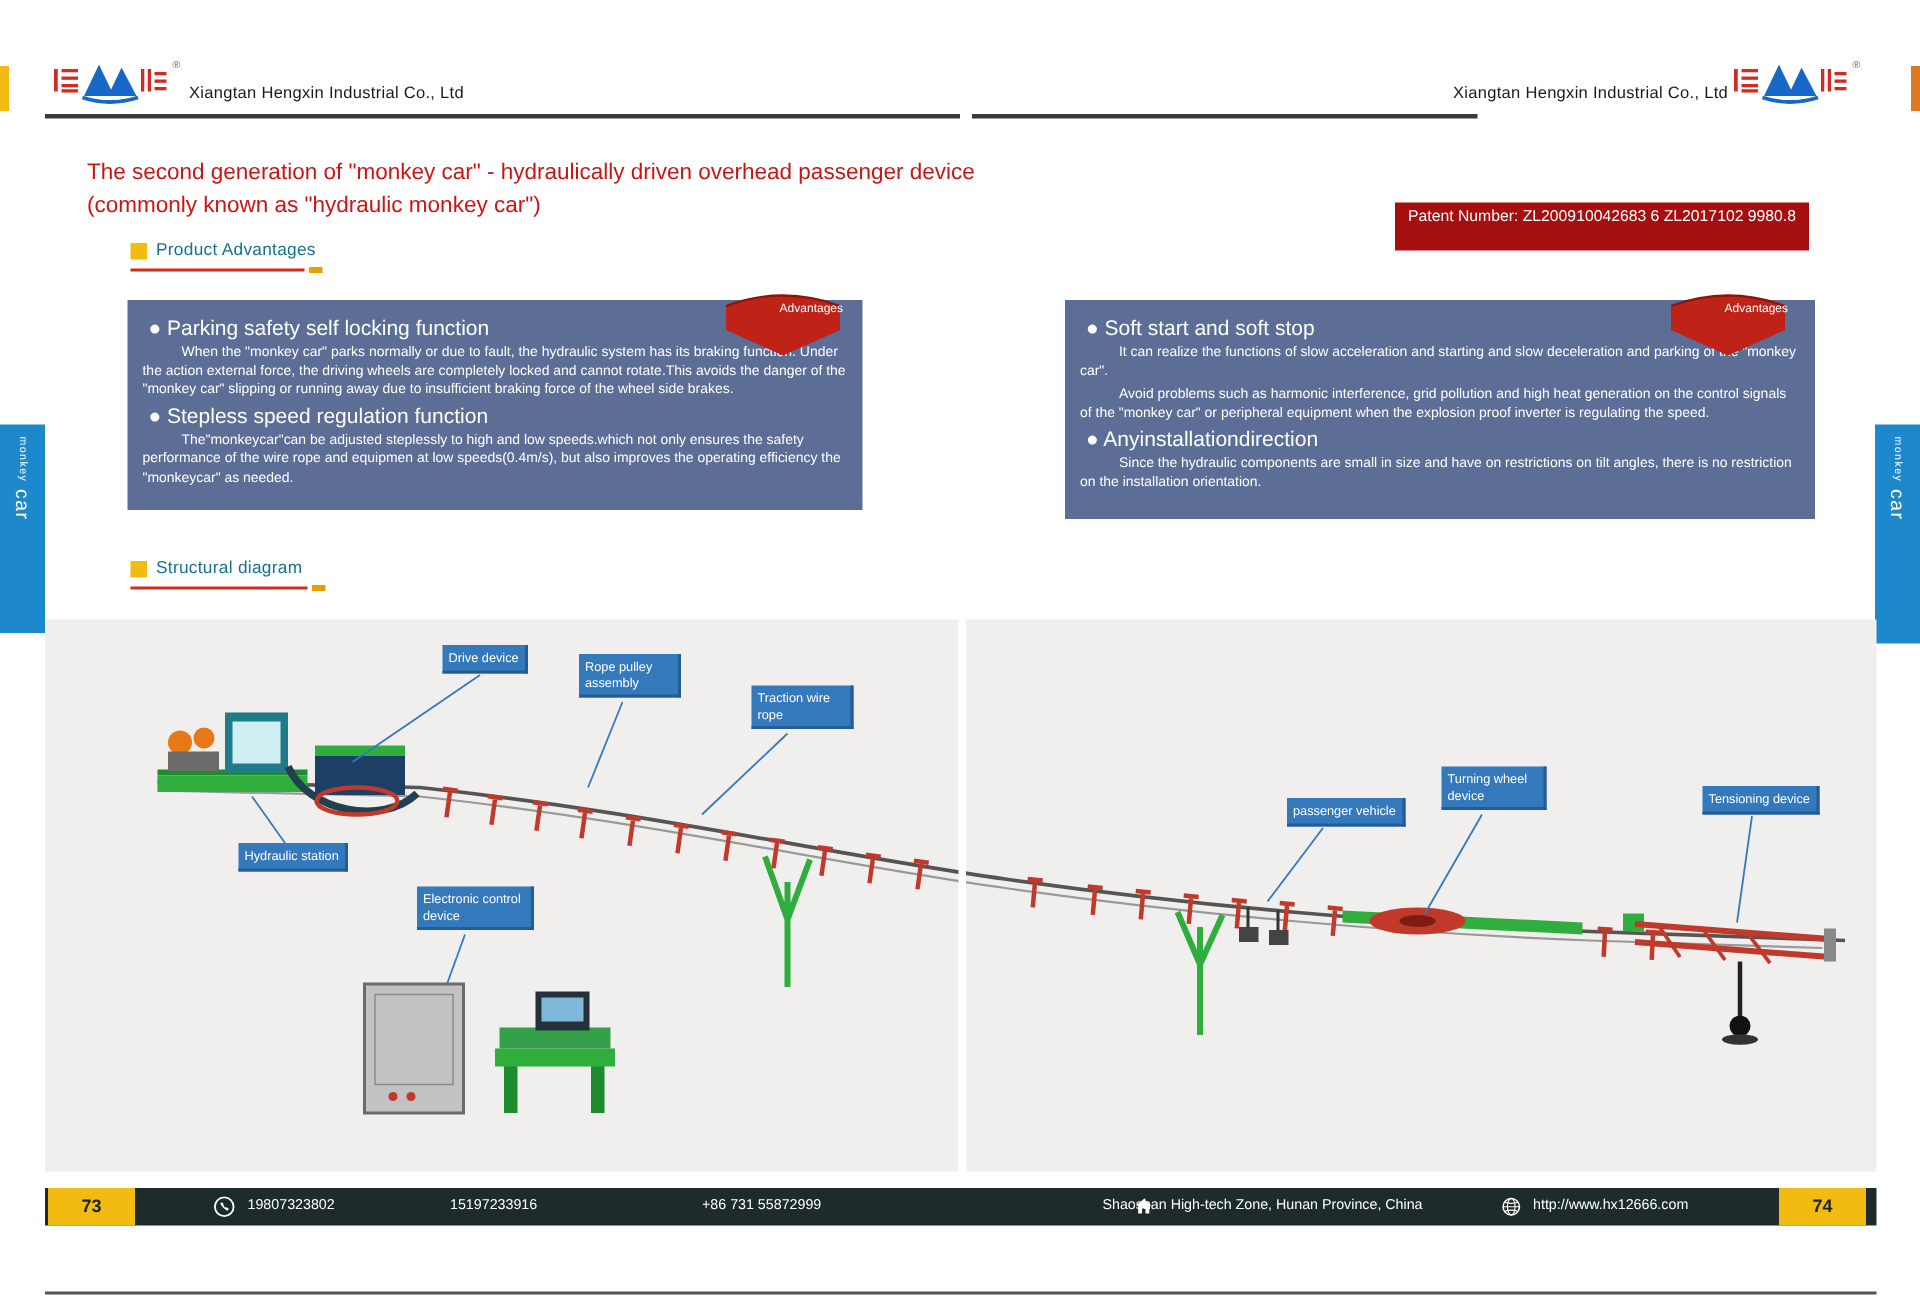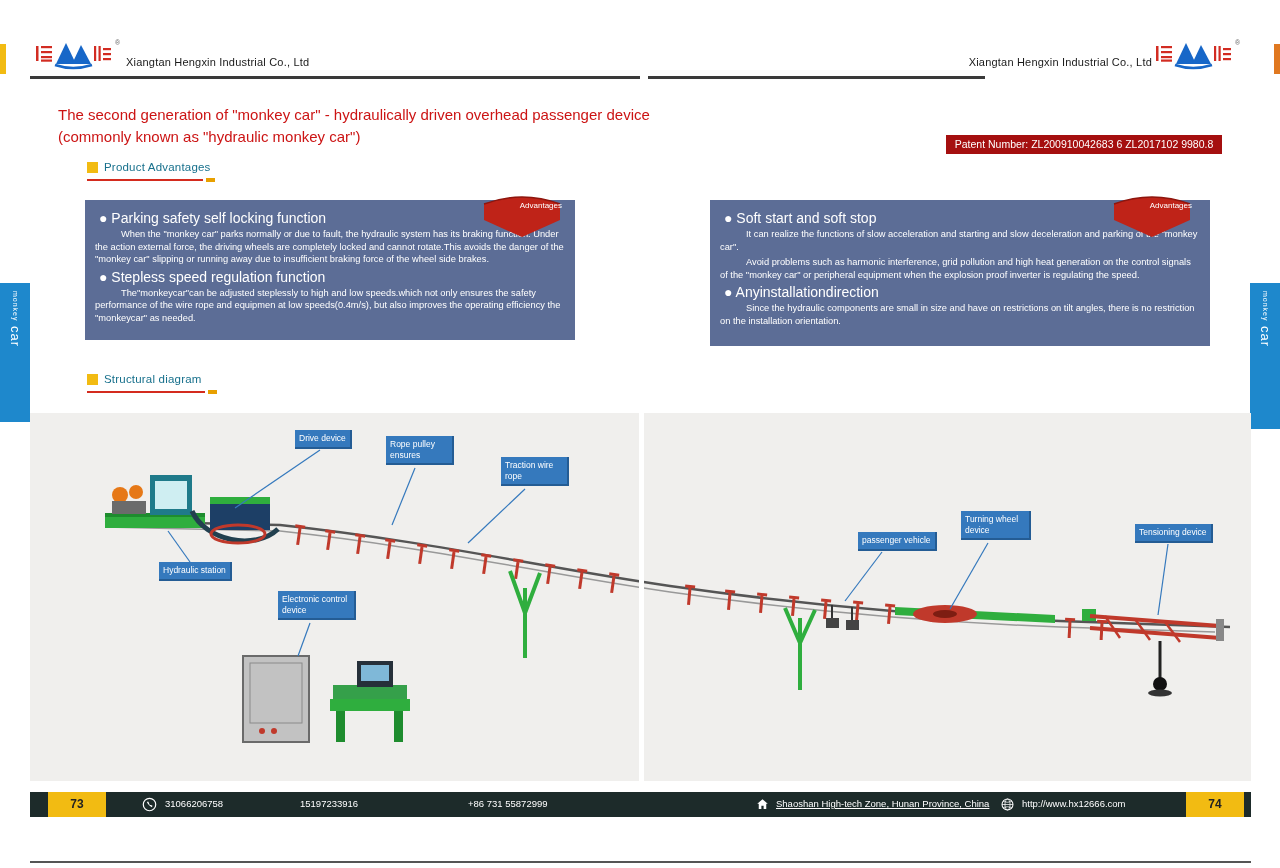--- a/index.html
+++ b/index.html
@@ -16,22 +16,22 @@
   .hdr-logo-left{left:36px;top:36px;}
   .hdr-logo-right{left:1156px;top:36px;}
   .hdr-text{top:56px;font-size:11px;color:#1a1a1a;letter-spacing:.2px;}
   .hdr-text-left{left:126px;}
   .hdr-text-right{left:960px;width:192px;text-align:right;}
   .hdr-rule-left{left:30px;top:76px;width:610px;height:2.5px;background:#3a3a3a;}
   .hdr-rule-right{left:648px;top:76px;width:337px;height:2.5px;background:#3a3a3a;}
 
   
   .doc-title{left:58px;top:104px;width:660px;color:#cc1414;font-size:15px;line-height:1.45;}
-  .patent{left:930px;top:135px;width:276px;height:19px;background:#a50f0f;color:#fff;
-          font-size:10.5px;line-height:19px;text-align:center;margin-left:16px;}
+  .patent{left:930px;top:135px;width:276px;height:32px;background:#a50f0f;color:#fff;
+          font-size:10.5px;line-height:19px;text-align:center;}
 
   
   .sec-square{width:11px;height:11px;background:#f2bb12;}
   .sec-title{font-size:11.5px;color:#17708c;letter-spacing:.2px;text-align:center;}
   .sec-rule{height:2px;background:#d42b1e;}
   .sec-dash{width:9px;height:4px;background:#e8a000;}
 
   
   .adv-box{background:#5c6d96;color:#fff;padding:8px 10px;box-sizing:border-box;}
   .adv-box-left{left:85px;top:200px;width:490px;height:140px;}
@@ -59,21 +59,21 @@
   .diagram svg{position:absolute;left:0;top:0;}
   .diagram-gap{position:absolute;left:609px;top:0;width:5px;height:100%;background:#fff;}
   .dlabel{position:absolute;background:#3579bd;color:#fff;font-size:8.5px;line-height:1.25;
           padding:3px 4px;border-right:2px solid #245c94;border-bottom:2px solid #245c94;}
   .dlabel.nowrap{white-space:nowrap;}
 
   
   .footer-bar{left:30px;top:792px;width:1221px;height:25px;background:#1d2b2a;}
   .page-num{top:792px;width:58px;height:25px;background:#f2bb12;color:#222;
             font-size:12px;font-weight:bold;text-align:center;line-height:25px;}
-  .page-num-left{left:48px;}
+  .page-num-left{left:32px;}
   .page-num-right{left:1186px;}
   .footer-item{top:798px;color:#fff;font-size:9.5px;}
   .footer-icon{top:797px;width:15px;height:15px;}
   .bottom-rule{left:30px;top:861px;width:1221px;height:2px;background:#555;}
 </style>
 </head>
 <body>
 
 <div class="page">
 
@@ -268,45 +268,45 @@
         <line x1="280" y1="210" x2="268" y2="243"></line>
         <line x1="852" y1="139" x2="815" y2="188"></line>
         <line x1="958" y1="130" x2="920" y2="196"></line>
         <line x1="1138" y1="131" x2="1128" y2="202"></line>
       </g>
     </svg>
 
     <div class="diagram-gap"></div>
 
     <div class="dlabel nowrap" style="left:265px;top:17px;">Drive device</div>
-    <div class="dlabel" style="left:356px;top:23px;width:58px;">Rope pulley ensures</div>
+    <div class="dlabel" style="left:356px;top:23px;width:58px;">Rope pulley assembly</div>
     <div class="dlabel" style="left:471px;top:44px;width:58px;">Traction wire rope</div>
     <div class="dlabel nowrap" style="left:129px;top:149px;">Hydraulic station</div>
     <div class="dlabel" style="left:248px;top:178px;width:68px;">Electronic control device</div>
     <div class="dlabel nowrap" style="left:828px;top:119px;">passenger vehicle</div>
     <div class="dlabel" style="left:931px;top:98px;width:60px;">Turning wheel device</div>
     <div class="dlabel nowrap" style="left:1105px;top:111px;">Tensioning device</div>
   </div>
 
   <div class="abs footer-bar"></div>
   <div class="abs page-num page-num-left">73</div>
   <div class="abs page-num page-num-right">74</div>
 
   <svg class="abs footer-icon" style="left:142px;" viewBox="0 0 20 20">
     <circle cx="10" cy="10" r="8.3" fill="none" stroke="#fff" stroke-width="1.6"></circle>
     <path d="M6.5,6.8 C7.5,9.5 10.5,12.5 13.2,13.5 L14,11.8 L12,10.5 C11.5,10.8 10.8,10.8 10.3,10.3 C9.8,9.8 9.2,9 9.5,8.2 L8.2,6 Z" fill="#fff"></path>
   </svg>
-  <div class="abs footer-item" style="left:165px;">31066206758</div>
+  <div class="abs footer-item" style="left:165px;">19807323802</div>
   <div class="abs footer-item" style="left:300px;">15197233916</div>
   <div class="abs footer-item" style="left:468px;">+86 731 55872999</div>
 
   <svg class="abs footer-icon" style="left:755px;" viewBox="0 0 20 20">
     <path d="M10,3 L17,9 L15,9 L15,16 L11.5,16 L11.5,11.5 L8.5,11.5 L8.5,16 L5,16 L5,9 L3,9 Z" fill="#fff"></path>
   </svg>
-  <div class="abs footer-item" style="left:776px;text-decoration:underline;">Shaoshan High-tech Zone, Hunan Province, China</div>
+  <div class="abs footer-item" style="left:735px;">Shaoshan High-tech Zone, Hunan Province, China</div>
 
   <svg class="abs footer-icon" style="left:1000px;" viewBox="0 0 20 20">
     <circle cx="10" cy="10" r="7.3" fill="none" stroke="#fff" stroke-width="1.4"></circle>
     <ellipse cx="10" cy="10" rx="3.4" ry="7.3" fill="none" stroke="#fff" stroke-width="1"></ellipse>
     <line x1="2.7" y1="10" x2="17.3" y2="10" stroke="#fff" stroke-width="1"></line>
     <path d="M4.2,6 Q10,8 15.8,6 M4.2,14 Q10,12 15.8,14" stroke="#fff" stroke-width="1" fill="none"></path>
   </svg>
   <div class="abs footer-item" style="left:1022px;">http://www.hx12666.com</div>
 
   <div class="abs bottom-rule"></div>

